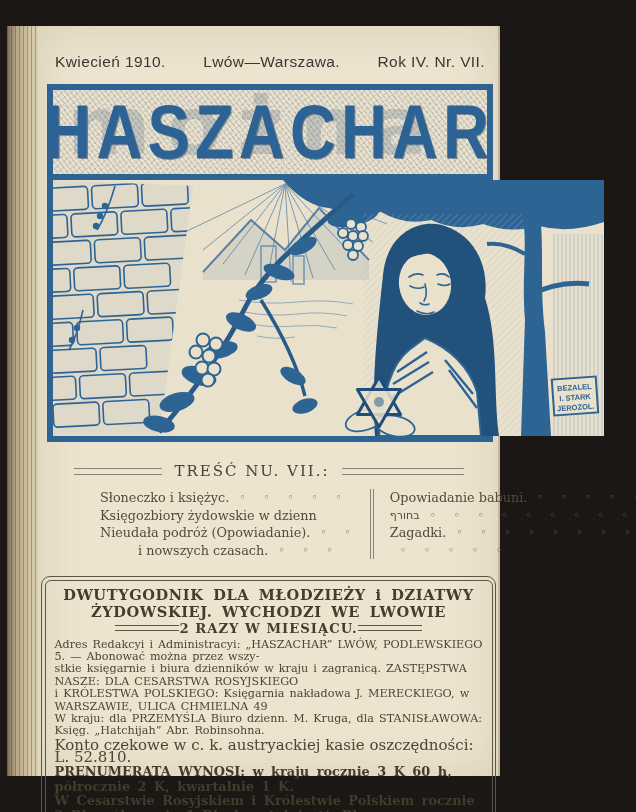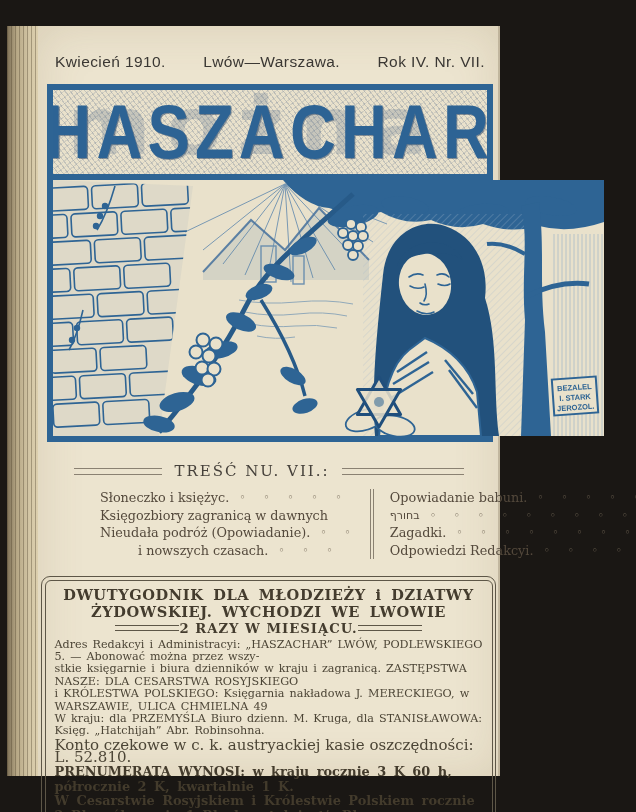--- a/index.html
+++ b/index.html
@@ -291,21 +291,21 @@
       <span>TREŚĆ NU. VII.:</span>
       <span class="heading-rule rule-right"></span>
     </div>
     <div class="toc-cols">
       <div class="toc-col">
         <div class="toc-row">
           <span>Słoneczko i księżyc.</span>
           <span class="dots">◦ ◦ ◦ ◦ ◦</span>
         </div>
         <div class="toc-row">
-          <span>Księgozbiory zagranicą w dawnych</span>
+          <span>Księgozbiory żydowskie w dzienn</span>
           <span class="dots"></span>
         </div>
         <div class="toc-row">
           <span>Nieudała podróż (Opowiadanie).</span>
           <span class="dots">◦ ◦</span>
         </div>
         <div class="toc-row toc-row-indent">
           <span>i nowszych czasach.</span>
           <span class="dots">◦ ◦ ◦</span>
         </div>
@@ -317,21 +317,20 @@
         </div>
         <div class="toc-row">
           <span class="hebrew-item" dir="rtl">בחורף</span>
           <span class="dots">◦ ◦ ◦ ◦ ◦ ◦ ◦ ◦ ◦ ◦ ◦</span>
         </div>
         <div class="toc-row">
           <span>Zagadki.</span>
           <span class="dots">◦ ◦ ◦ ◦ ◦ ◦ ◦ ◦ ◦</span>
         </div>
         <div class="toc-row">
-          <span>Odpowiedzi Redakcyi.</span>
           <span class="dots">◦ ◦ ◦ ◦ ◦</span>
         </div>
       </div>
     </div>
   </div>
 
   <div class="infobox">
     <div class="infobox-inner">
       <div class="box-title">DWUTYGODNIK DLA MŁODZIEŻY i DZIATWY ŻYDOWSKIEJ. WYCHODZI WE LWOWIE</div>
       <div class="box-subtitle-row">

